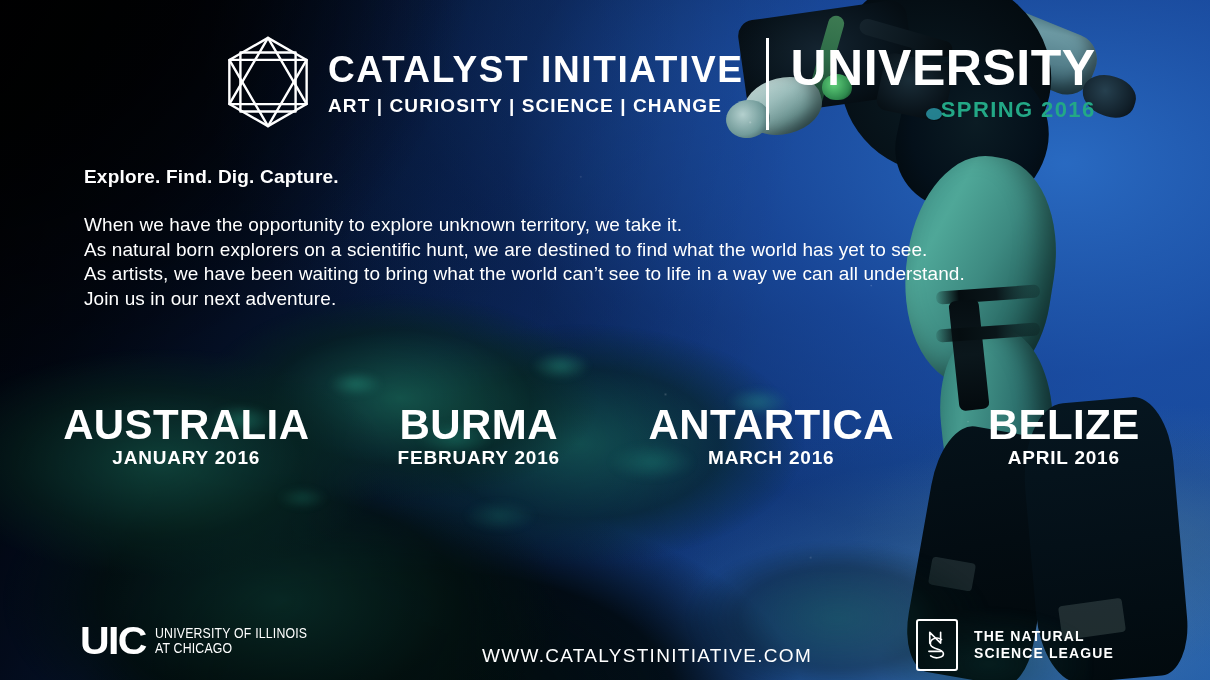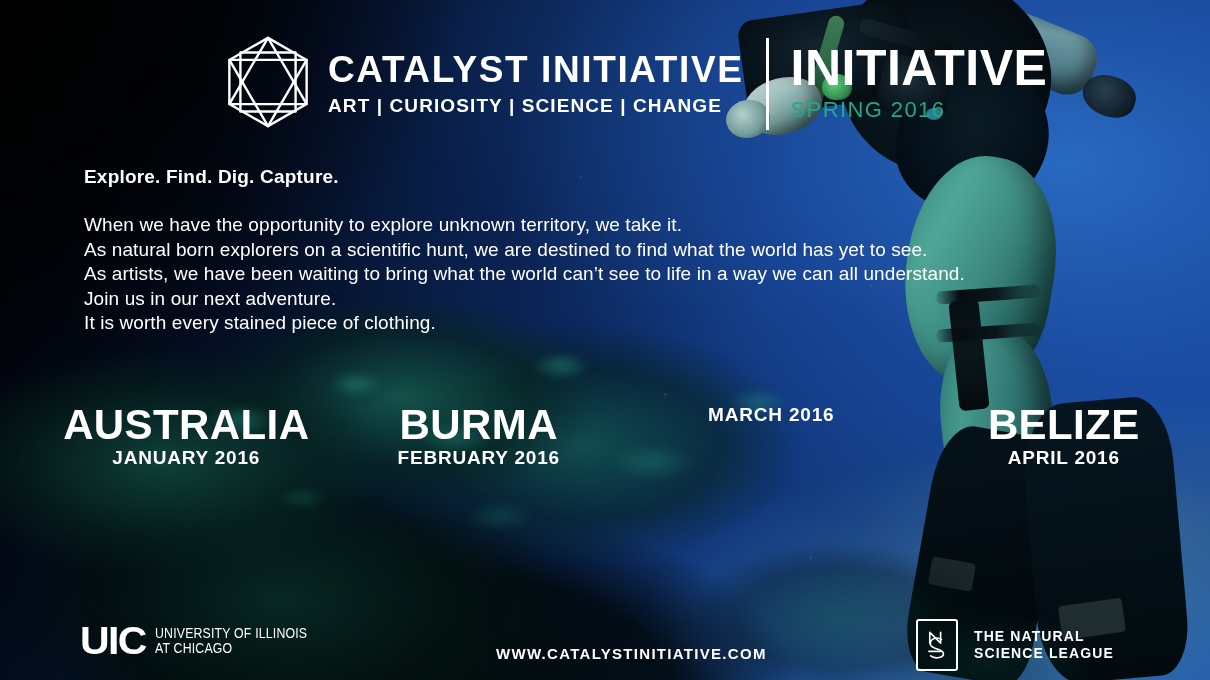--- a/index.html
+++ b/index.html
@@ -273,23 +273,23 @@
     color:#ffffff;
     font-size:50px;
     font-weight:bold;
     letter-spacing:0.5px;
     line-height:1;
     white-space:nowrap;
   }
   .exped-sub {
     color:#23a886;
     font-size:22px;
-    font-weight:normal;
+    font-weight:bold;
     letter-spacing:1.4px;
-    text-align:left;
+    text-align:right;
     margin-top:4px;
     white-space:nowrap;
   }
 
   
   .tagline-line {
     position:absolute; left:84px; top:166px;
     color:#ffffff; font-size:19px; font-weight:bold;
     letter-spacing:0.2px; white-space:nowrap;
   }
@@ -349,24 +349,24 @@
     font-size:14px;
     font-weight:normal;
     letter-spacing:0.2px;
     line-height:15px;
     transform:scaleX(0.88);
     transform-origin:left center;
     white-space:nowrap;
   }
 
   .site-url {
-    position:absolute; left:496px; top:645px;
-    color:#ffffff;
-    font-size:15px;
-    font-weight:bold;
+    position:absolute; left:482px; top:645px;
+    color:#ffffff;
+    font-size:19px;
+    font-weight:normal;
     letter-spacing:1.3px;
     white-space:nowrap;
   }
 
   .nsl { position:absolute; left:916px; top:619px; display:flex; align-items:center; }
   .nsl-badge {
     width:42px; height:52px;
     border:2px solid #ffffff;
     border-radius:3px;
     position:relative;
@@ -436,46 +436,46 @@
       </span>
 
       <div class="brand-block">
         <div class="brand-name">CATALYST INITIATIVE</div>
         <div class="brand-tagline">ART | CURIOSITY | SCIENCE | CHANGE</div>
       </div>
 
       <div class="header-divider"></div>
 
       <div class="exped-block">
-        <div class="exped-title">INITIATIVE</div>
+        <div class="exped-title">UNIVERSITY</div>
         <div class="exped-sub">SPRING 2016</div>
       </div>
 
     </div>
 
     <div class="tagline-line">Explore. Find. Dig. Capture.</div>
 
     <div class="body-copy">
       <p>When we have the opportunity to explore unknown territory, we take it.</p>
       <p>As natural born explorers on a scientific hunt, we are destined to find what the world has yet to see.</p>
       <p>As artists, we have been waiting to bring what the world can’t see to life in a way we can all understand.</p>
       <p>Join us in our next adventure.</p>
-      <p>It is worth every stained piece of clothing.</p>
     </div>
 
     <div class="destinations">
       <div class="dest">
         <div class="dest-name">AUSTRALIA</div>
         <div class="dest-date">JANUARY 2016</div>
       </div>
       <div class="dest">
         <div class="dest-name">BURMA</div>
         <div class="dest-date">FEBRUARY 2016</div>
       </div>
       <div class="dest">
+        <div class="dest-name">ANTARTICA</div>
         <div class="dest-date">MARCH 2016</div>
       </div>
       <div class="dest">
         <div class="dest-name">BELIZE</div>
         <div class="dest-date">APRIL 2016</div>
       </div>
     </div>
 
     <div class="uic-logo">
       <span class="uic-wordmark">UIC</span>

